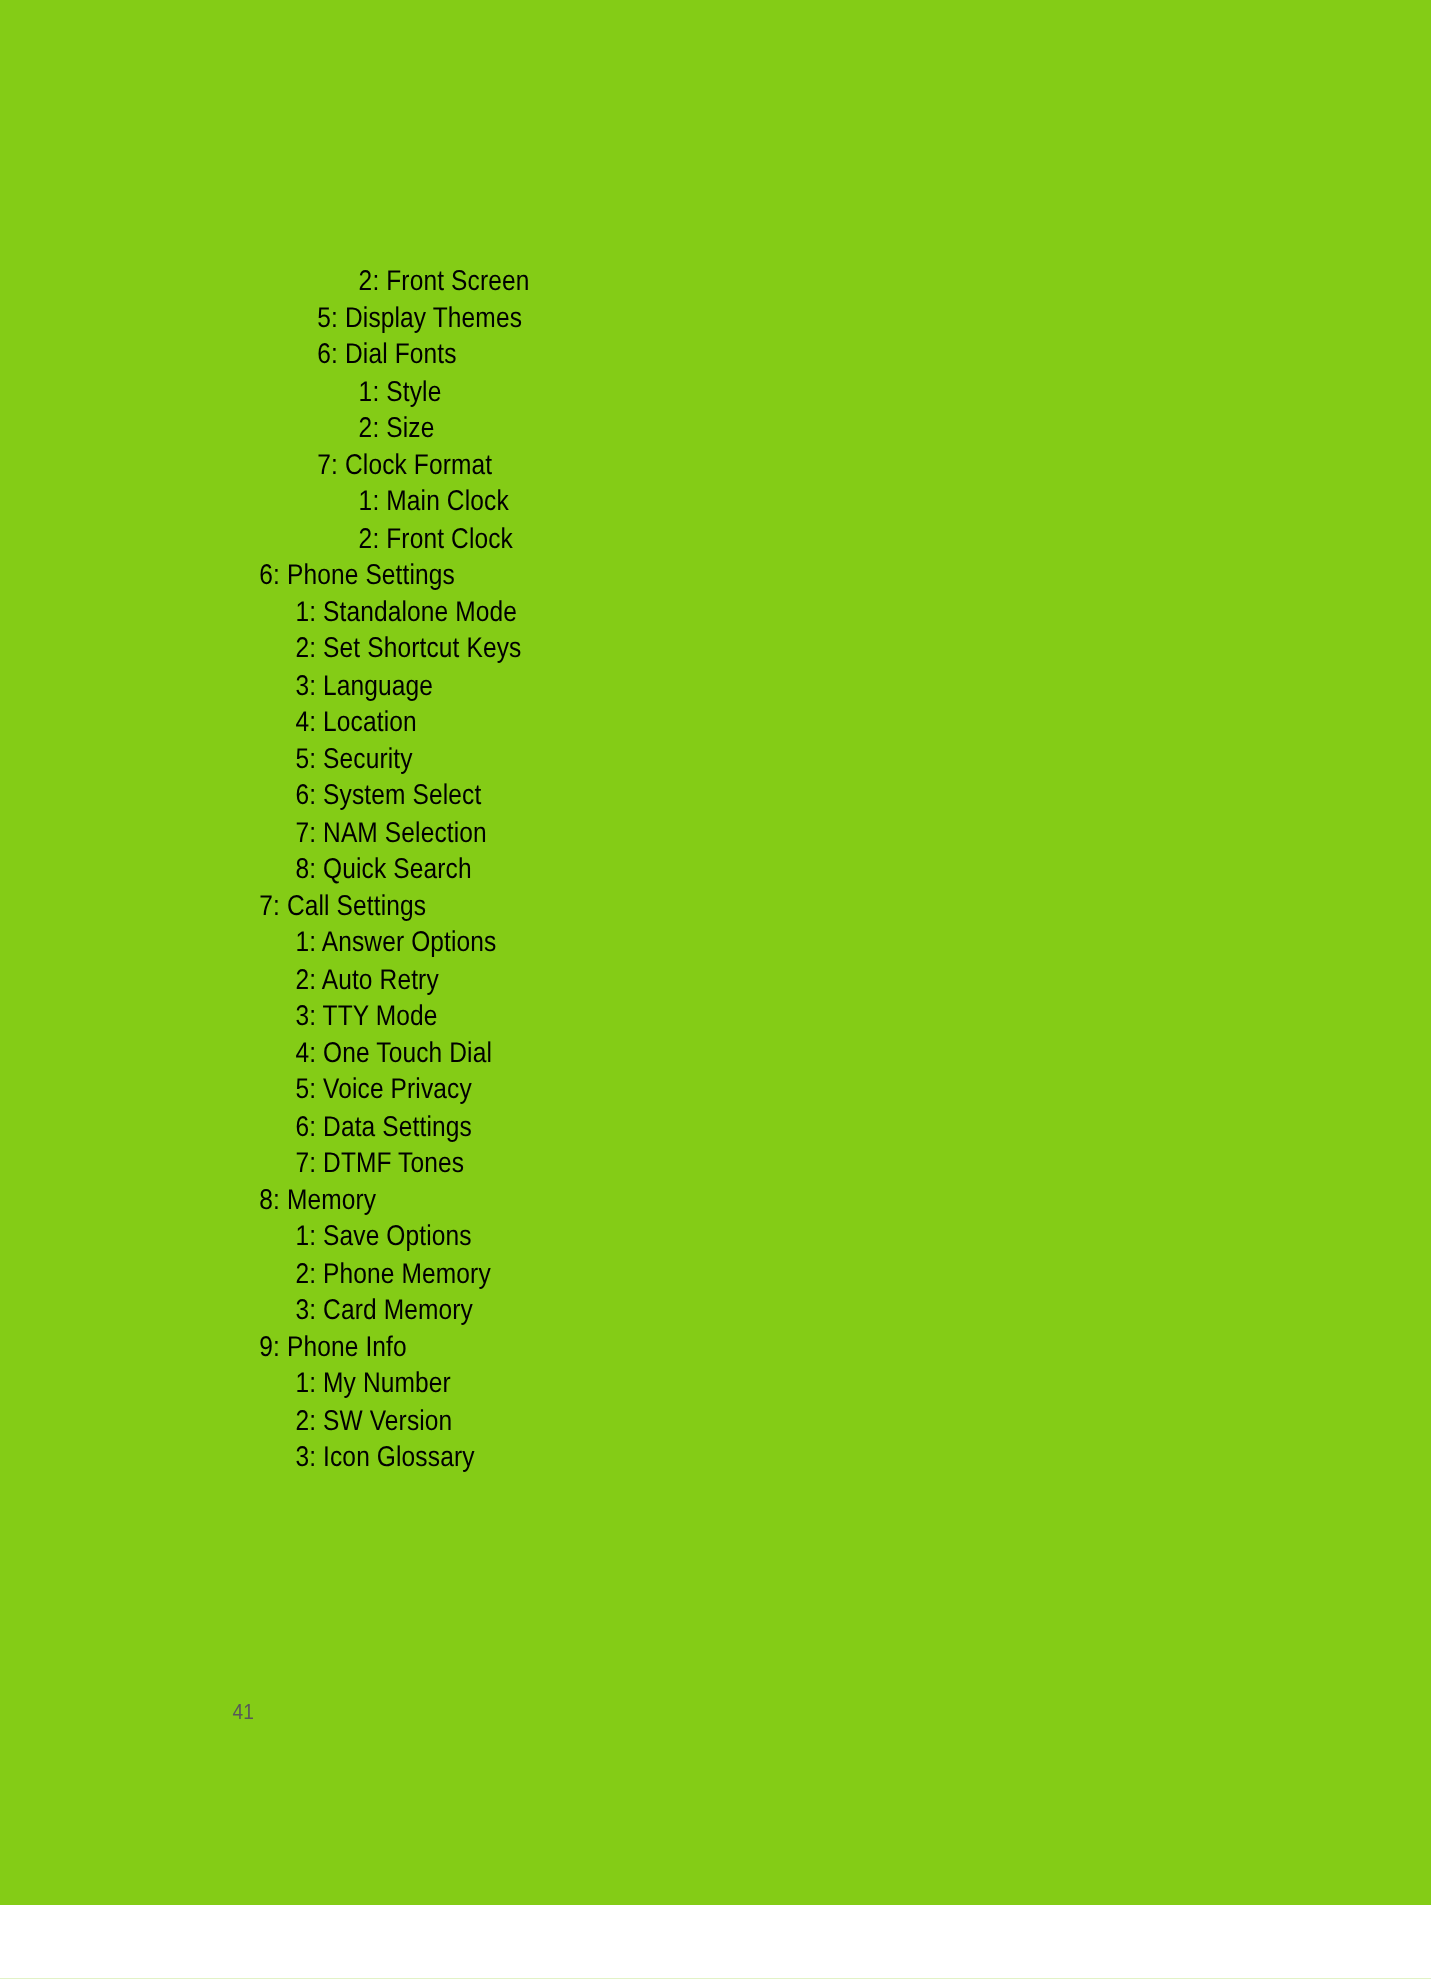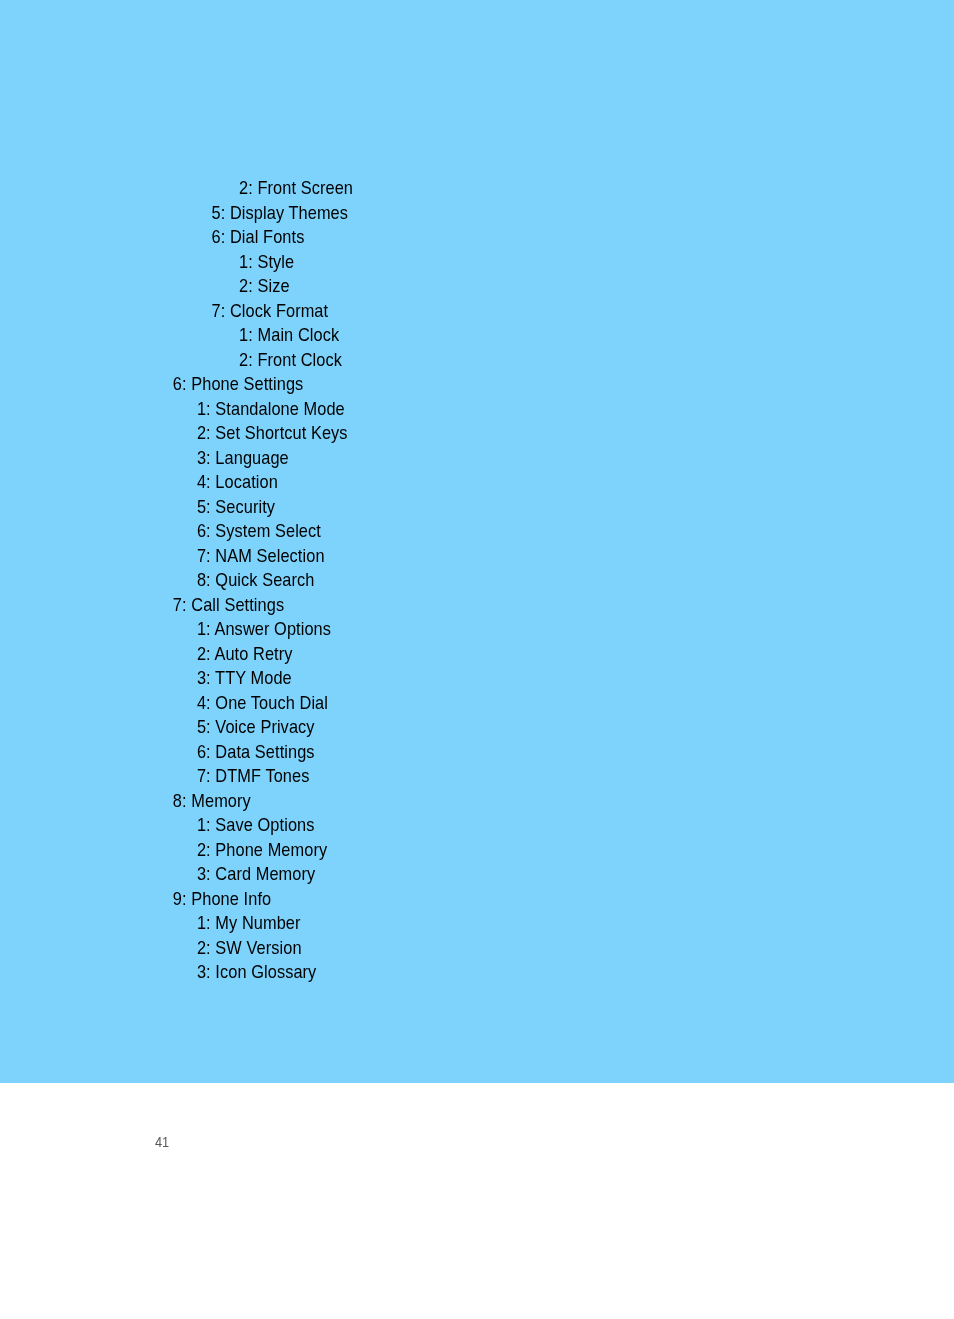--- a/index.html
+++ b/index.html
@@ -14,22 +14,22 @@
     overflow: hidden;
     font-family: "Liberation Sans", "DejaVu Sans", sans-serif;
     -webkit-font-smoothing: antialiased;
   }
 
   #page {
     position: absolute;
     left: 0;
     top: 0;
     width: 954px;
-    height: 1083px;
-    background: #7dd3fc;
+    height: 1270px;
+    background: #84cc16;
   }
 
   
   #outline {
     position: absolute;
     left: 0;
     top: 176px;
     width: 954px;
   }
 

